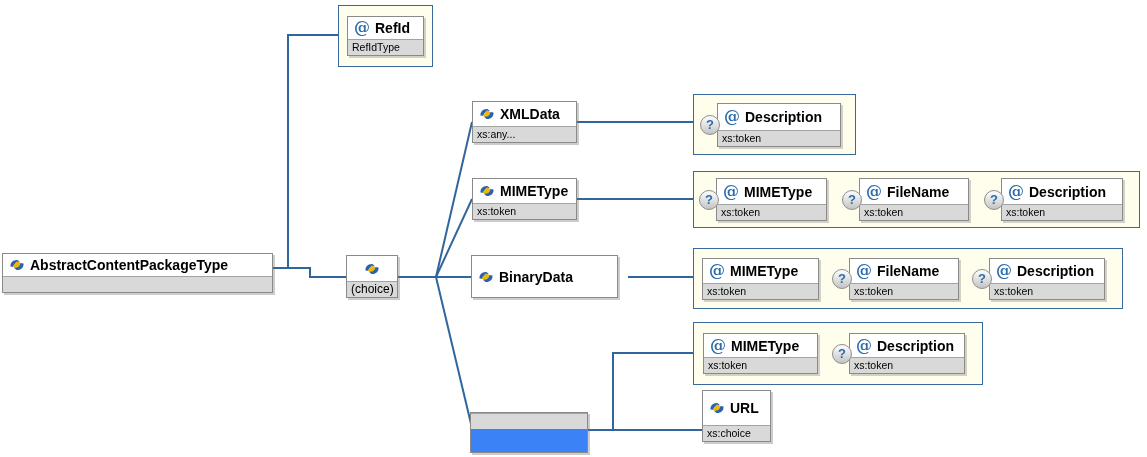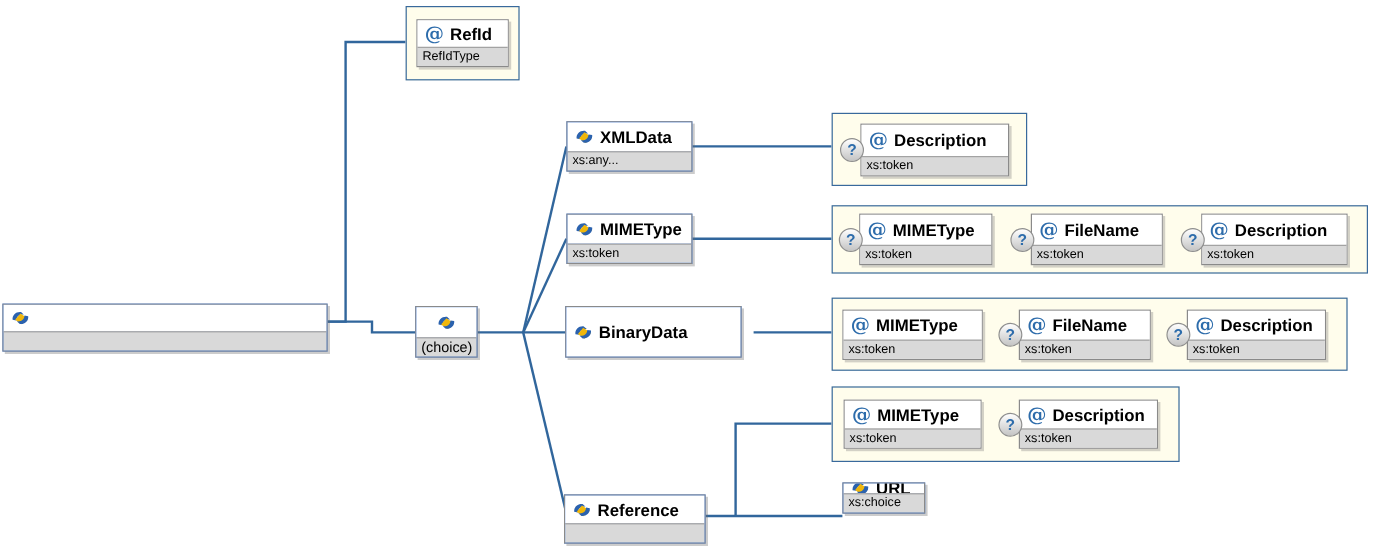--- a/index.html
+++ b/index.html
@@ -103,20 +103,21 @@
 
   <div class="node" style="left:2px;top:253px;width:271px;height:40px;">
     <div class="node-title">
       <span class="el-icon">
         <svg width="16" height="14" viewBox="0 0 16 14">
           <path d="M1.5 8.5 C1 4.5 4.5 1.5 8.5 2 L11 4.2 C7 3.8 4.8 5.8 4.6 9 Z" fill="#2b62ae"></path>
           <path d="M8 3.2 L14.5 7.6 L9 12.2 L3.6 8.4 Z" fill="#f0b70b"></path>
           <path d="M14.5 5.5 C15 9.5 11.5 12.5 7.5 12 L5 9.8 C9 10.2 11.2 8.2 11.4 5 Z" fill="#2b62ae"></path>
         </svg>
       </span>
+      <span>AbstractContentPackageType</span>
     </div>
     <div class="node-type"></div>
   </div>
 
   <div class="panel" style="left:338px;top:5px;width:95px;height:62px;justify-content:center;">
     <div class="attr" style="width:77px;height:40px;">
       <div class="node-title" style="font-size:14px;">
         <span class="at">@</span>
         <span>RefId</span>
       </div>
@@ -272,34 +273,24 @@
         <div class="node-title">
           <span class="at">@</span>
           <span>Description</span>
         </div>
         <div class="node-type">xs:token</div>
       </div>
     </div>
   </div>
 
   <div class="node" style="left:470px;top:412px;width:118px;height:41px;">
-    <div class="node-title">
-      <span class="el-icon">
-        <svg width="16" height="14" viewBox="0 0 16 14">
-          <path d="M1.5 8.5 C1 4.5 4.5 1.5 8.5 2 L11 4.2 C7 3.8 4.8 5.8 4.6 9 Z" fill="#2b62ae"></path>
-          <path d="M8 3.2 L14.5 7.6 L9 12.2 L3.6 8.4 Z" fill="#f0b70b"></path>
-          <path d="M14.5 5.5 C15 9.5 11.5 12.5 7.5 12 L5 9.8 C9 10.2 11.2 8.2 11.4 5 Z" fill="#2b62ae"></path>
-        </svg>
-      </span>
-      <span>Reference</span>
-    </div>
     <div class="node-type"></div>
   </div>
 
-  <div class="node" style="left:702px;top:402px;width:69px;height:26px;">
+  <div class="node" style="left:702px;top:390px;width:69px;height:52px;">
     <div class="node-title">
       <span class="el-icon">
         <svg width="16" height="14" viewBox="0 0 16 14">
           <path d="M1.5 8.5 C1 4.5 4.5 1.5 8.5 2 L11 4.2 C7 3.8 4.8 5.8 4.6 9 Z" fill="#2b62ae"></path>
           <path d="M8 3.2 L14.5 7.6 L9 12.2 L3.6 8.4 Z" fill="#f0b70b"></path>
           <path d="M14.5 5.5 C15 9.5 11.5 12.5 7.5 12 L5 9.8 C9 10.2 11.2 8.2 11.4 5 Z" fill="#2b62ae"></path>
         </svg>
       </span>
       <span>URL</span>
     </div>

